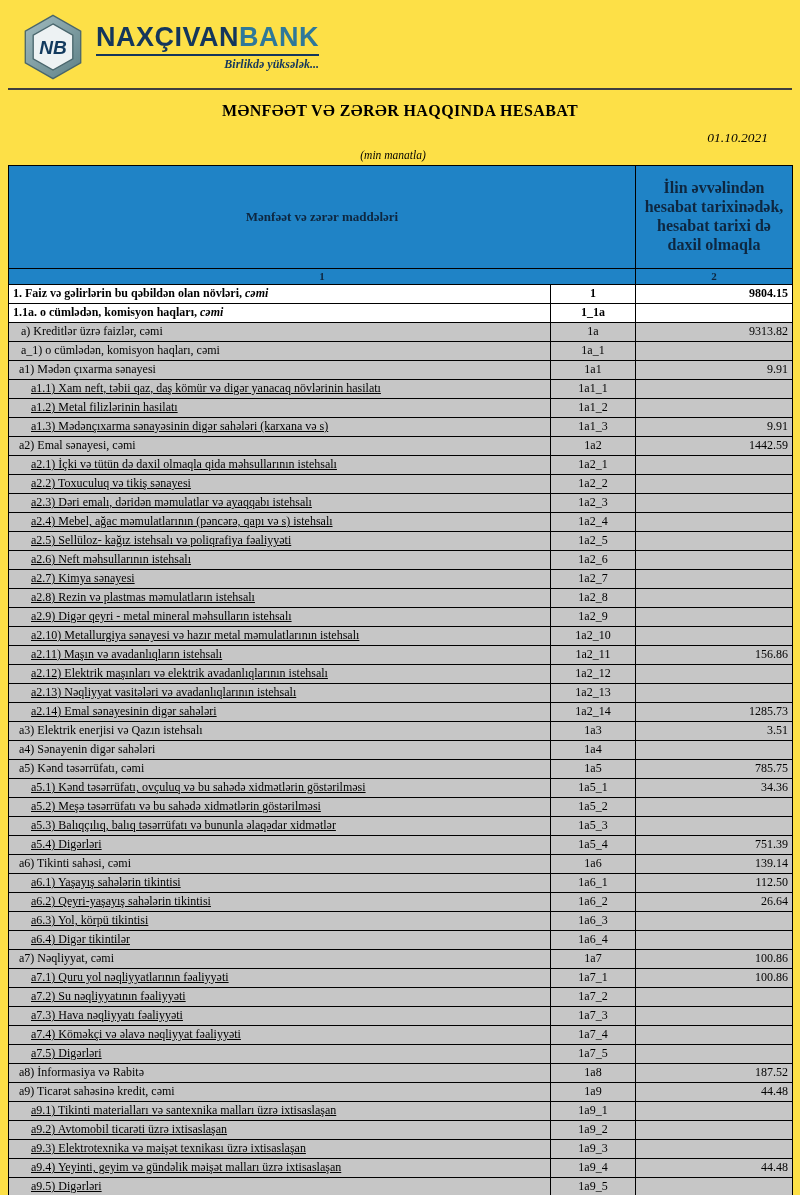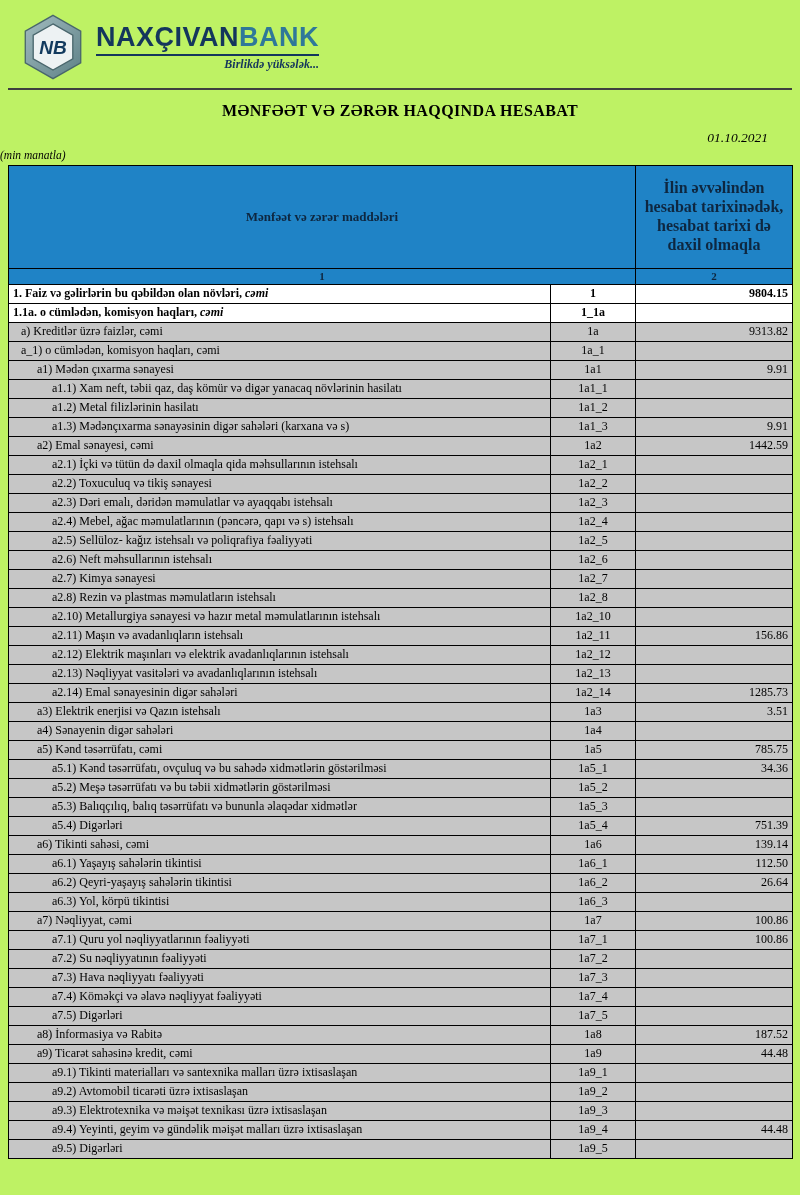--- a/index.html
+++ b/index.html
@@ -1,35 +1,35 @@
 <!DOCTYPE html>
 <html style="--header-blue: #1f83c6; --row-gray: #c6c6c6; --brand-navy: #14365c; --brand-steel: #2f7899; --logo-teal: #6e939b;"><head>
 <meta charset="utf-8">
 <style>
   * { box-sizing: border-box; }
   html, body { margin: 0; padding: 0; background: #ffffff; }
   body { width: 800px; font-family: "Liberation Serif", serif; color: #000; }
-  .page { width: 800px; height: 1195px; overflow: hidden; position: relative; background: #bef264; }
+  .page { width: 800px; height: 1195px; overflow: hidden; position: relative; background: #fde047; }
 
   
   .header { display: flex; align-items: center; gap: 10px; padding: 14px 0 6px 20px; }
   .logo-svg { display: block; }
   .brand { display: inline-block; }
   .brand-name { font-family: "Liberation Sans", sans-serif; font-weight: bold; font-size: 27px;
                 letter-spacing: .5px; border-bottom: 2px solid var(--brand-navy, #14365c); padding-bottom: 1px; }
   .np { color: var(--brand-navy, #14365c); }
   .ns { color: var(--brand-steel, #2f7899); }
   .tagline { font-style: italic; font-weight: bold; color: var(--brand-navy, #14365c);
              font-size: 12px; text-align: right; padding-top: 1px; }
 
   .rule { border-top: 2px solid #3f3f3f; margin: 2px 8px 0 8px; }
 
   .title { text-align: center; font-weight: bold; font-size: 16px; letter-spacing: .4px; margin-top: 12px; }
   .date  { text-align: right; font-style: italic; font-size: 13.5px; margin: 10px 32px 0 0; }
-  .unit  { text-align: left; font-style: italic; font-size: 11.5px; margin: 3px 14px 2px 0; }
+  .unit  { text-align: center; font-style: italic; font-size: 11.5px; margin: 3px 14px 2px 0; }
 
   
   table.report { border-collapse: collapse; table-layout: fixed; width: 784px; margin: 4px 8px 0 8px;
                  border: 1px solid #000; }
   col.c-label { width: 542px; }
   col.c-code  { width: 85px;  }
   col.c-value { width: 157px; }
   th, td { border: 1px solid #000; overflow: hidden; }
   thead th { background: var(--header-blue, #1f83c6); color: #0e2740; font-weight: bold;
              text-align: center; vertical-align: middle; }
@@ -38,22 +38,22 @@
   tr.head-main th.period { font-size: 16px; line-height: 1.18; padding: 13px 5px; }
   tr.head-num th { height: 16px; font-size: 11px; }
 
   tbody td { height: 19px; font-size: 12px; background: var(--row-gray, #c6c6c6);
              padding: 0 3px; white-space: nowrap; vertical-align: middle; }
   tbody tr.white td { background: #ffffff; }
   tbody tr.bold  td { font-weight: bold; }
   td.label { text-align: left; }
   td.label.ind0 { padding-left: 4px;  }
   td.label.ind1 { padding-left: 12px; }
-  td.label.ind2 { padding-left: 28px; }
-  td.label.ind3 { padding-left: 43px; }
+  td.label.ind2 { padding-left: 10px; }
+  td.label.ind3 { padding-left: 22px; text-decoration: underline; }
   td.code  { text-align: center; }
   td.value { text-align: right; padding-right: 4px; }
 </style>
 </head>
 <body>
 
 <div class="page">
 
   <div class="header">
     <svg class="logo-svg" width="66" height="66" viewBox="0 0 100 100">
@@ -175,20 +175,25 @@
           <td class="label ind3">a2.7) Kimya sənayesi</td>
           <td class="code">1a2_7</td>
           <td class="value"></td>
         </tr>
         <tr class="">
           <td class="label ind3">a2.8) Rezin və plastmas məmulatların istehsalı</td>
           <td class="code">1a2_8</td>
           <td class="value"></td>
         </tr>
         <tr class="">
+          <td class="label ind3">a2.9) Digər qeyri - metal mineral məhsulların istehsalı</td>
+          <td class="code">1a2_9</td>
+          <td class="value"></td>
+        </tr>
+        <tr class="">
           <td class="label ind3">a2.10) Metallurgiya sənayesi və hazır metal məmulatlarının istehsalı</td>
           <td class="code">1a2_10</td>
           <td class="value"></td>
         </tr>
         <tr class="">
           <td class="label ind3">a2.11) Maşın və avadanlıqların istehsalı</td>
           <td class="code">1a2_11</td>
           <td class="value">156.86</td>
         </tr>
         <tr class="">
@@ -220,21 +225,21 @@
           <td class="label ind2">a5) Kənd təsərrüfatı, cəmi</td>
           <td class="code">1a5</td>
           <td class="value">785.75</td>
         </tr>
         <tr class="">
           <td class="label ind3">a5.1) Kənd təsərrüfatı, ovçuluq və bu sahədə xidmətlərin göstərilməsi</td>
           <td class="code">1a5_1</td>
           <td class="value">34.36</td>
         </tr>
         <tr class="">
-          <td class="label ind3">a5.2) Meşə təsərrüfatı və bu təbii xidmətlərin göstərilməsi</td>
+          <td class="label ind3">a5.2) Meşə təsərrüfatı və bu sahədə xidmətlərin göstərilməsi</td>
           <td class="code">1a5_2</td>
           <td class="value"></td>
         </tr>
         <tr class="">
           <td class="label ind3">a5.3) Balıqçılıq, balıq təsərrüfatı və bununla əlaqədar xidmətlər</td>
           <td class="code">1a5_3</td>
           <td class="value"></td>
         </tr>
         <tr class="">
           <td class="label ind3">a5.4) Digərləri</td>
@@ -255,20 +260,25 @@
           <td class="label ind3">a6.2) Qeyri-yaşayış sahələrin tikintisi</td>
           <td class="code">1a6_2</td>
           <td class="value">26.64</td>
         </tr>
         <tr class="">
           <td class="label ind3">a6.3) Yol, körpü tikintisi</td>
           <td class="code">1a6_3</td>
           <td class="value"></td>
         </tr>
         <tr class="">
+          <td class="label ind3">a6.4) Digər tikintilər</td>
+          <td class="code">1a6_4</td>
+          <td class="value"></td>
+        </tr>
+        <tr class="">
           <td class="label ind2">a7) Nəqliyyat, cəmi</td>
           <td class="code">1a7</td>
           <td class="value">100.86</td>
         </tr>
         <tr class="">
           <td class="label ind3">a7.1) Quru yol nəqliyyatlarının fəaliyyəti</td>
           <td class="code">1a7_1</td>
           <td class="value">100.86</td>
         </tr>
         <tr class="">

